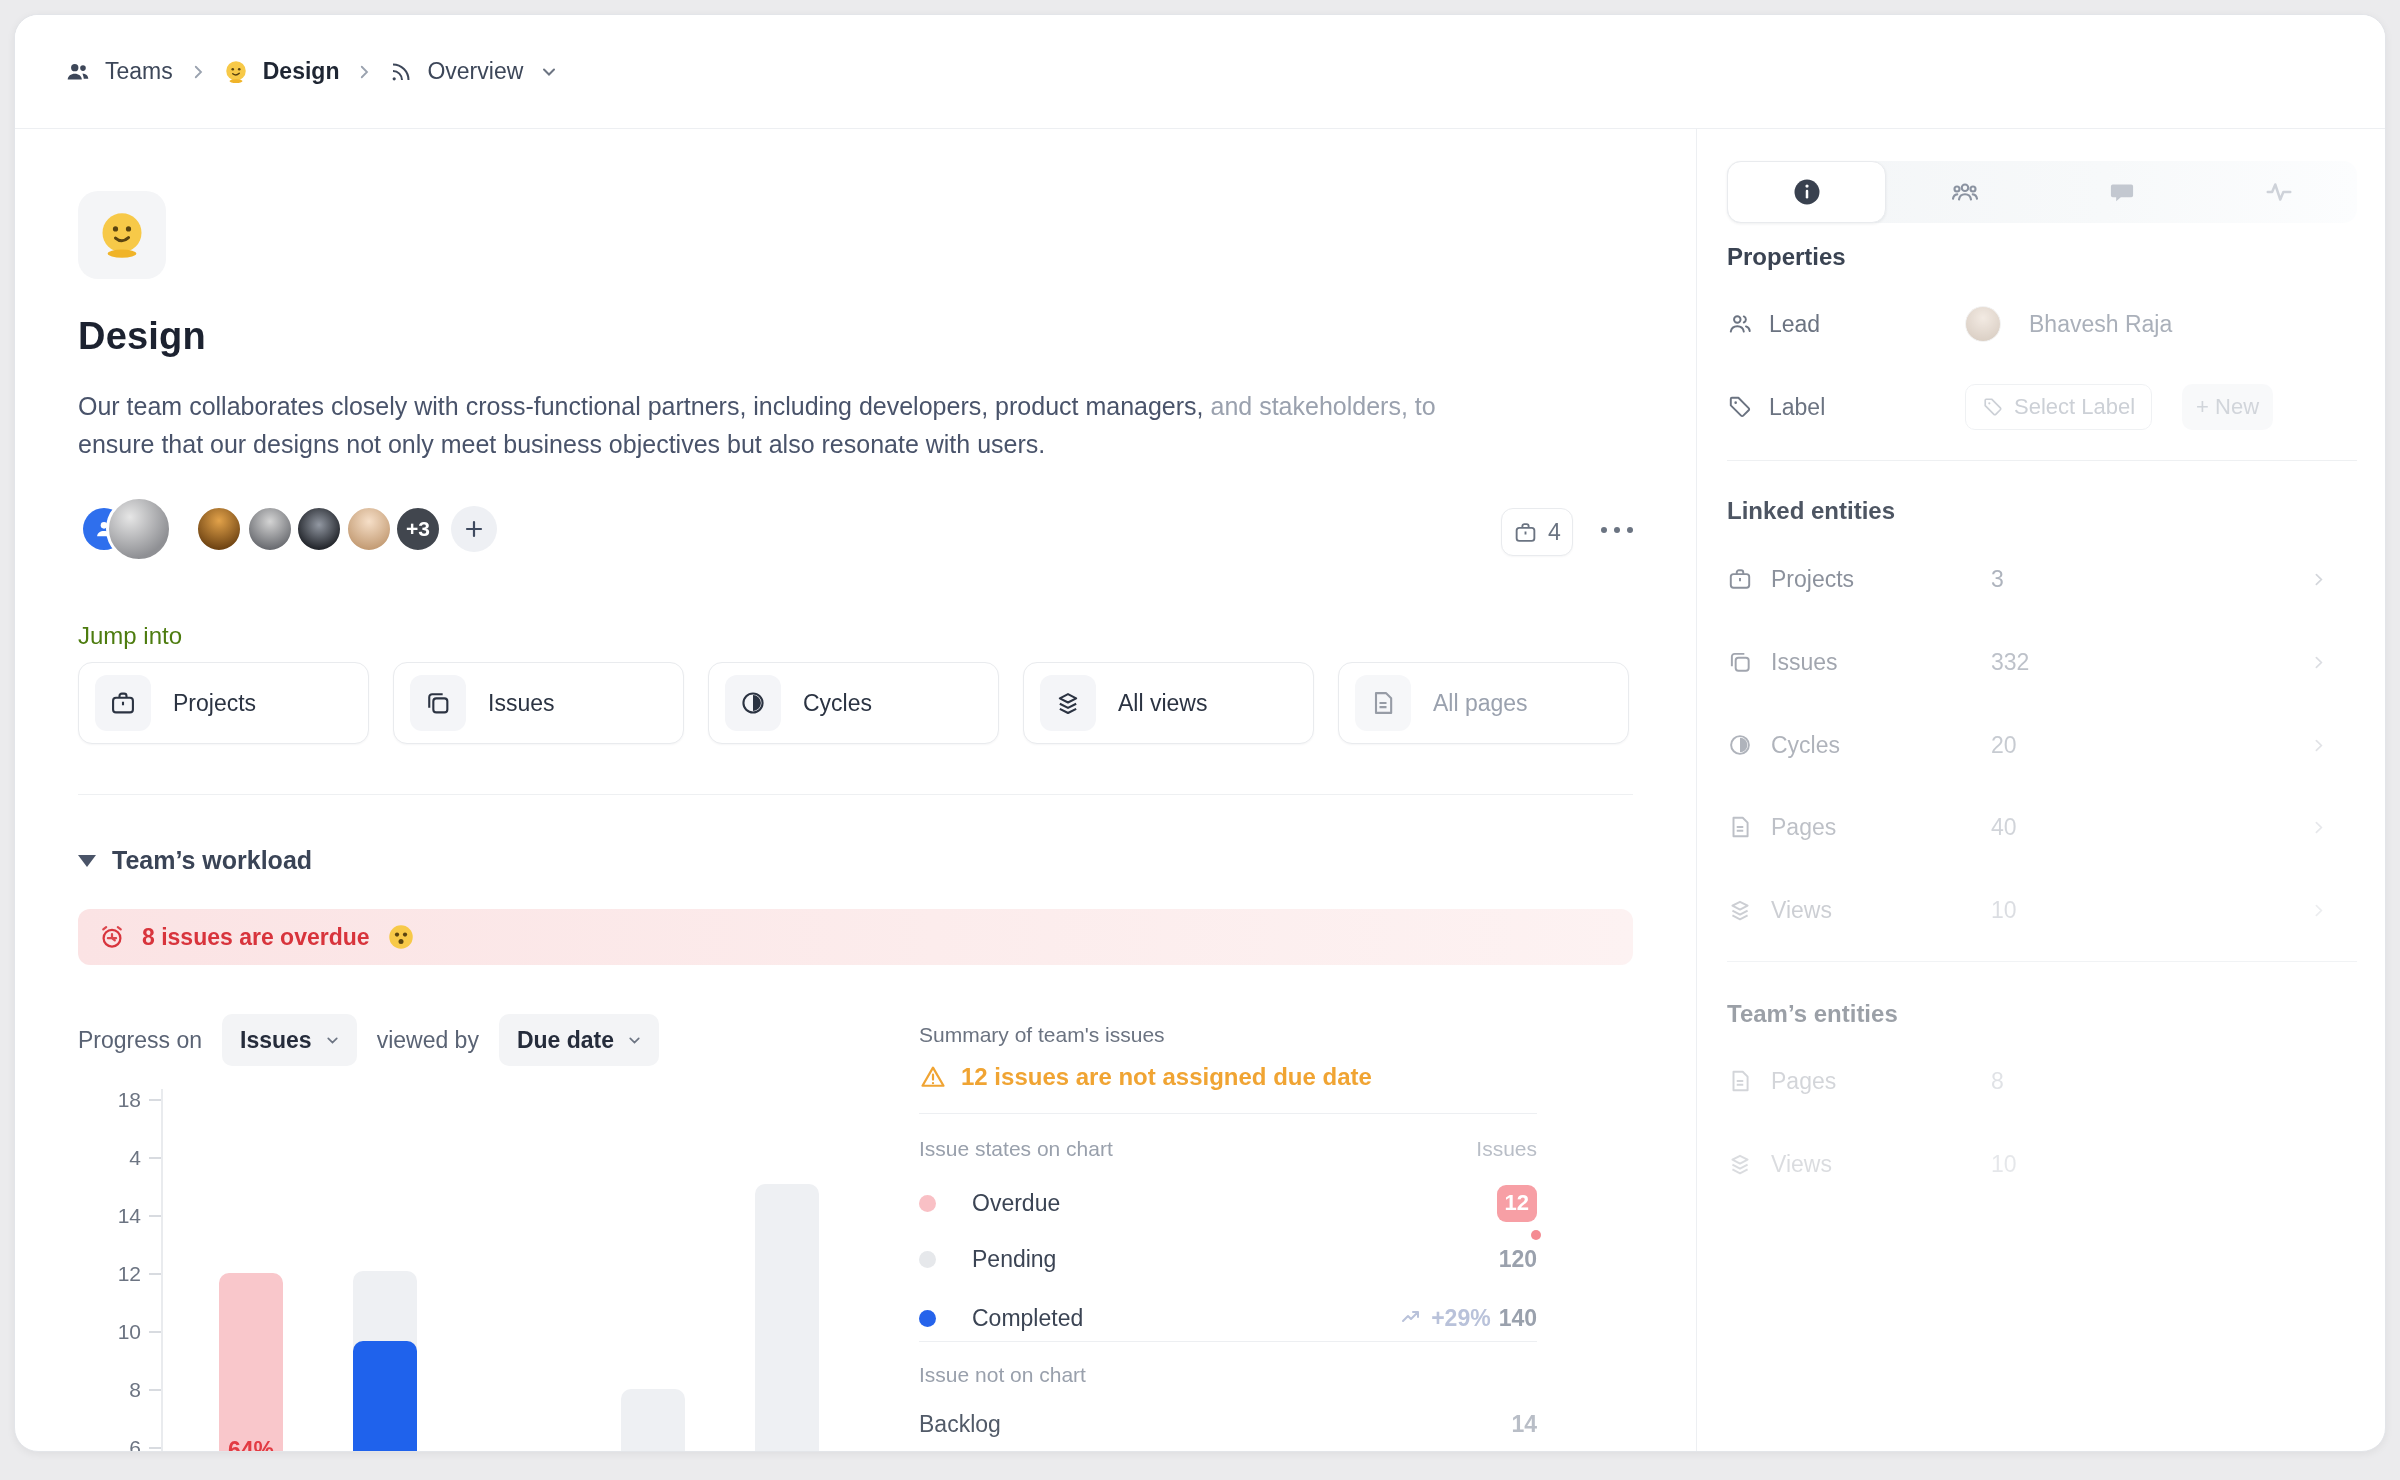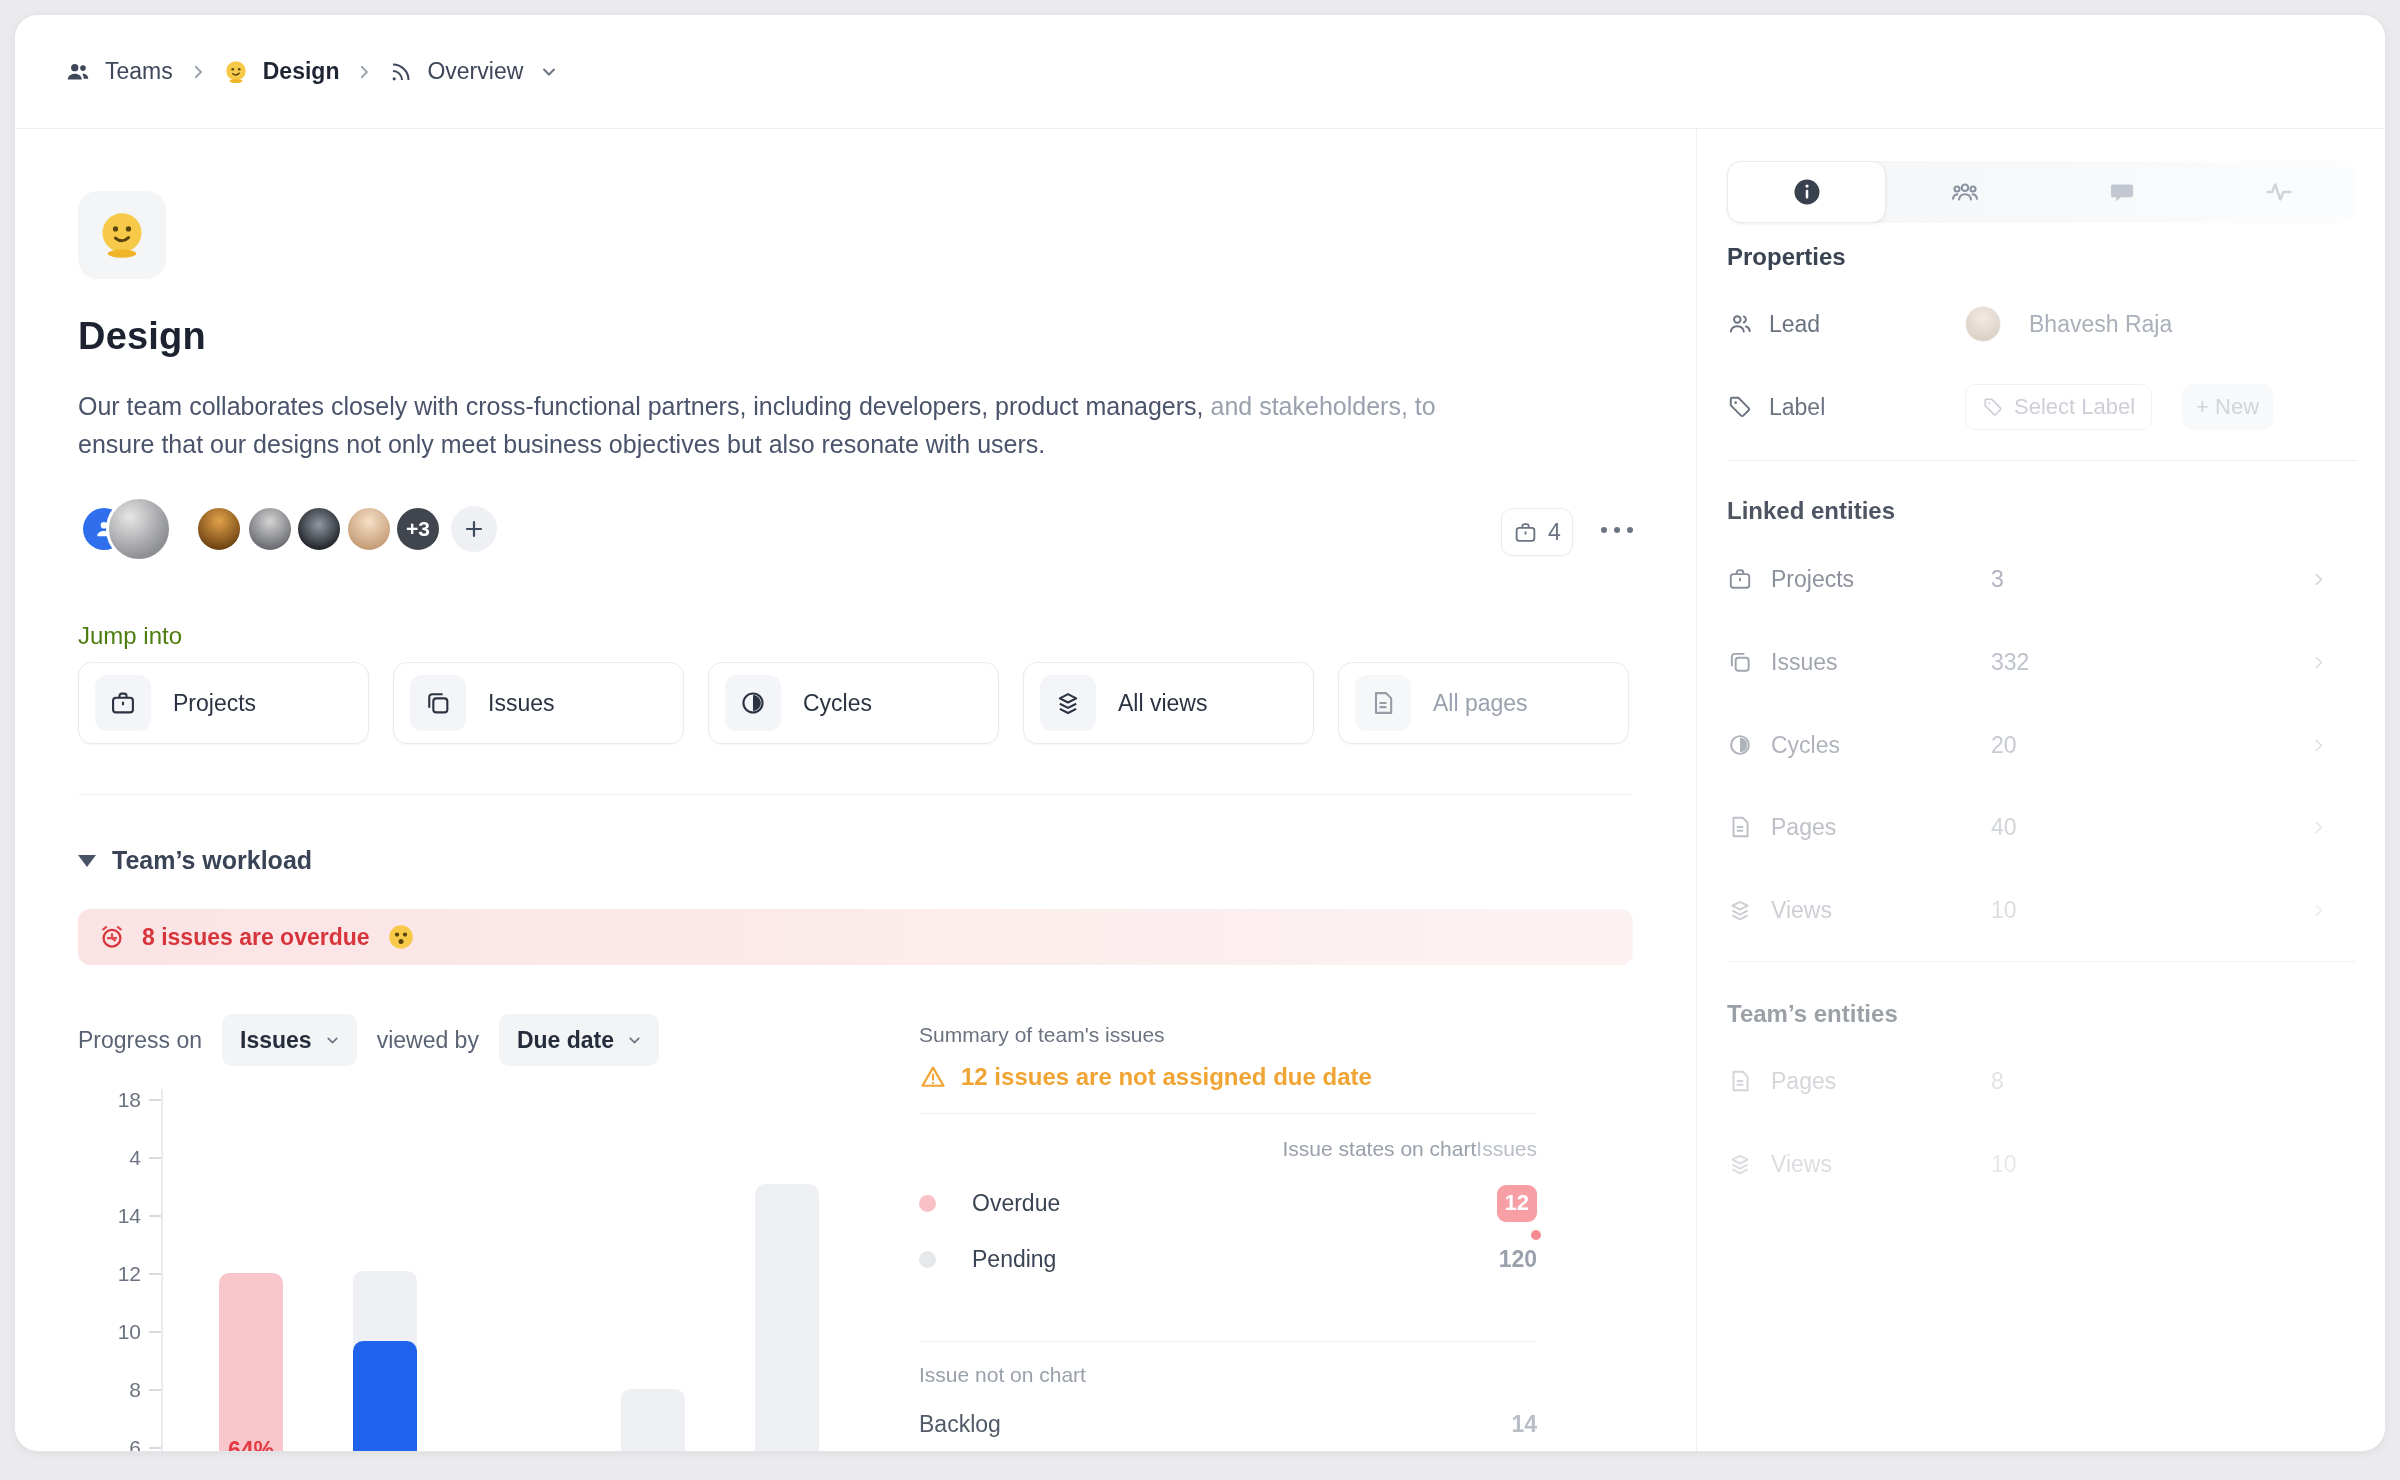--- a/index.html
+++ b/index.html
@@ -80,21 +80,21 @@
   .ytick-dash{position:absolute;width:12px;height:2px;background:#d8dbe0}
   .bar{position:absolute;border-radius:10px 10px 0 0}
   .bar-label{position:absolute;left:0;right:0;text-align:center;font-size:23px;font-weight:700;color:#e23b43}
 
   
   .sum{left:904px;width:618px}
   .sum-title{top:1008px;font-size:21px;color:#6b7381}
   .sum-warn{top:1048px;display:flex;align-items:flex-start;gap:14px}
   .sum-warn span{font-size:24px;font-weight:700;color:#f0a433}
   .sum-hr1{top:1098px;height:1px;background:#edeff2}
-  .sum-cols{top:1122px;display:flex;justify-content:flex-end;font-size:21px}
+  .sum-cols{top:1122px;display:flex;justify-content:space-between;font-size:21px}
   .sum-cols .l{color:#99a0ac}.sum-cols .r{color:#b9bec7}
   .state-row{height:40px;display:flex;align-items:center;gap:36px}
   .dot{width:17px;height:17px;border-radius:50%}
   .state-label{font-size:23px;color:#3b4454;font-weight:500;flex:1}
   .badge-pink{min-width:40px;height:37px;border-radius:9px;background:#f79fa5;color:#fff;font-size:22px;font-weight:700;
               display:flex;align-items:center;justify-content:center;padding:0 8px}
   .count-gray{font-size:23px;font-weight:700;color:#9aa1ad}
   .pending-wrap{position:relative}
   .pending-dot{position:absolute;right:-4px;top:-16px;width:10px;height:10px;border-radius:50%;background:#f48b92}
   .trend{display:flex;align-items:center;gap:8px;font-size:23px;font-weight:600;color:#b9c2da}
@@ -361,20 +361,31 @@
     <span class="badge-pink">12</span>
   </div>
   <div class="abs sum state-row" style="top:1224px">
     <span class="dot" style="background:#e6e8eb"></span>
     <span class="state-label">Pending</span>
     <span class="pending-wrap">
       <span class="count-gray">120</span>
       <span class="pending-dot"></span>
     </span>
   </div>
+  <div class="abs sum state-row" style="top:1283px">
+    <span class="dot" style="background:#2563eb"></span>
+    <span class="state-label">Completed</span>
+    <span class="trend">
+      <svg width="24" height="24" viewBox="0 0 24 24" fill="none" stroke="#b9c2da" stroke-width="2" stroke-linecap="round" stroke-linejoin="round">
+          <path d="M4 15l5-5 3 3 7-7M14 6h5v5"></path>
+        </svg>
+      <span>+29%</span>
+      <span class="count-gray">140</span>
+    </span>
+  </div>
 
   <div class="abs sum sum-hr2"></div>
   <div class="abs sum sum-off">Issue not on chart</div>
   <div class="abs sum backlog-row">
     <span class="backlog-label">Backlog</span>
     <span class="backlog-count">14</span>
   </div>
 
   <div class="abs tabbar">
     <button class="tab active">

